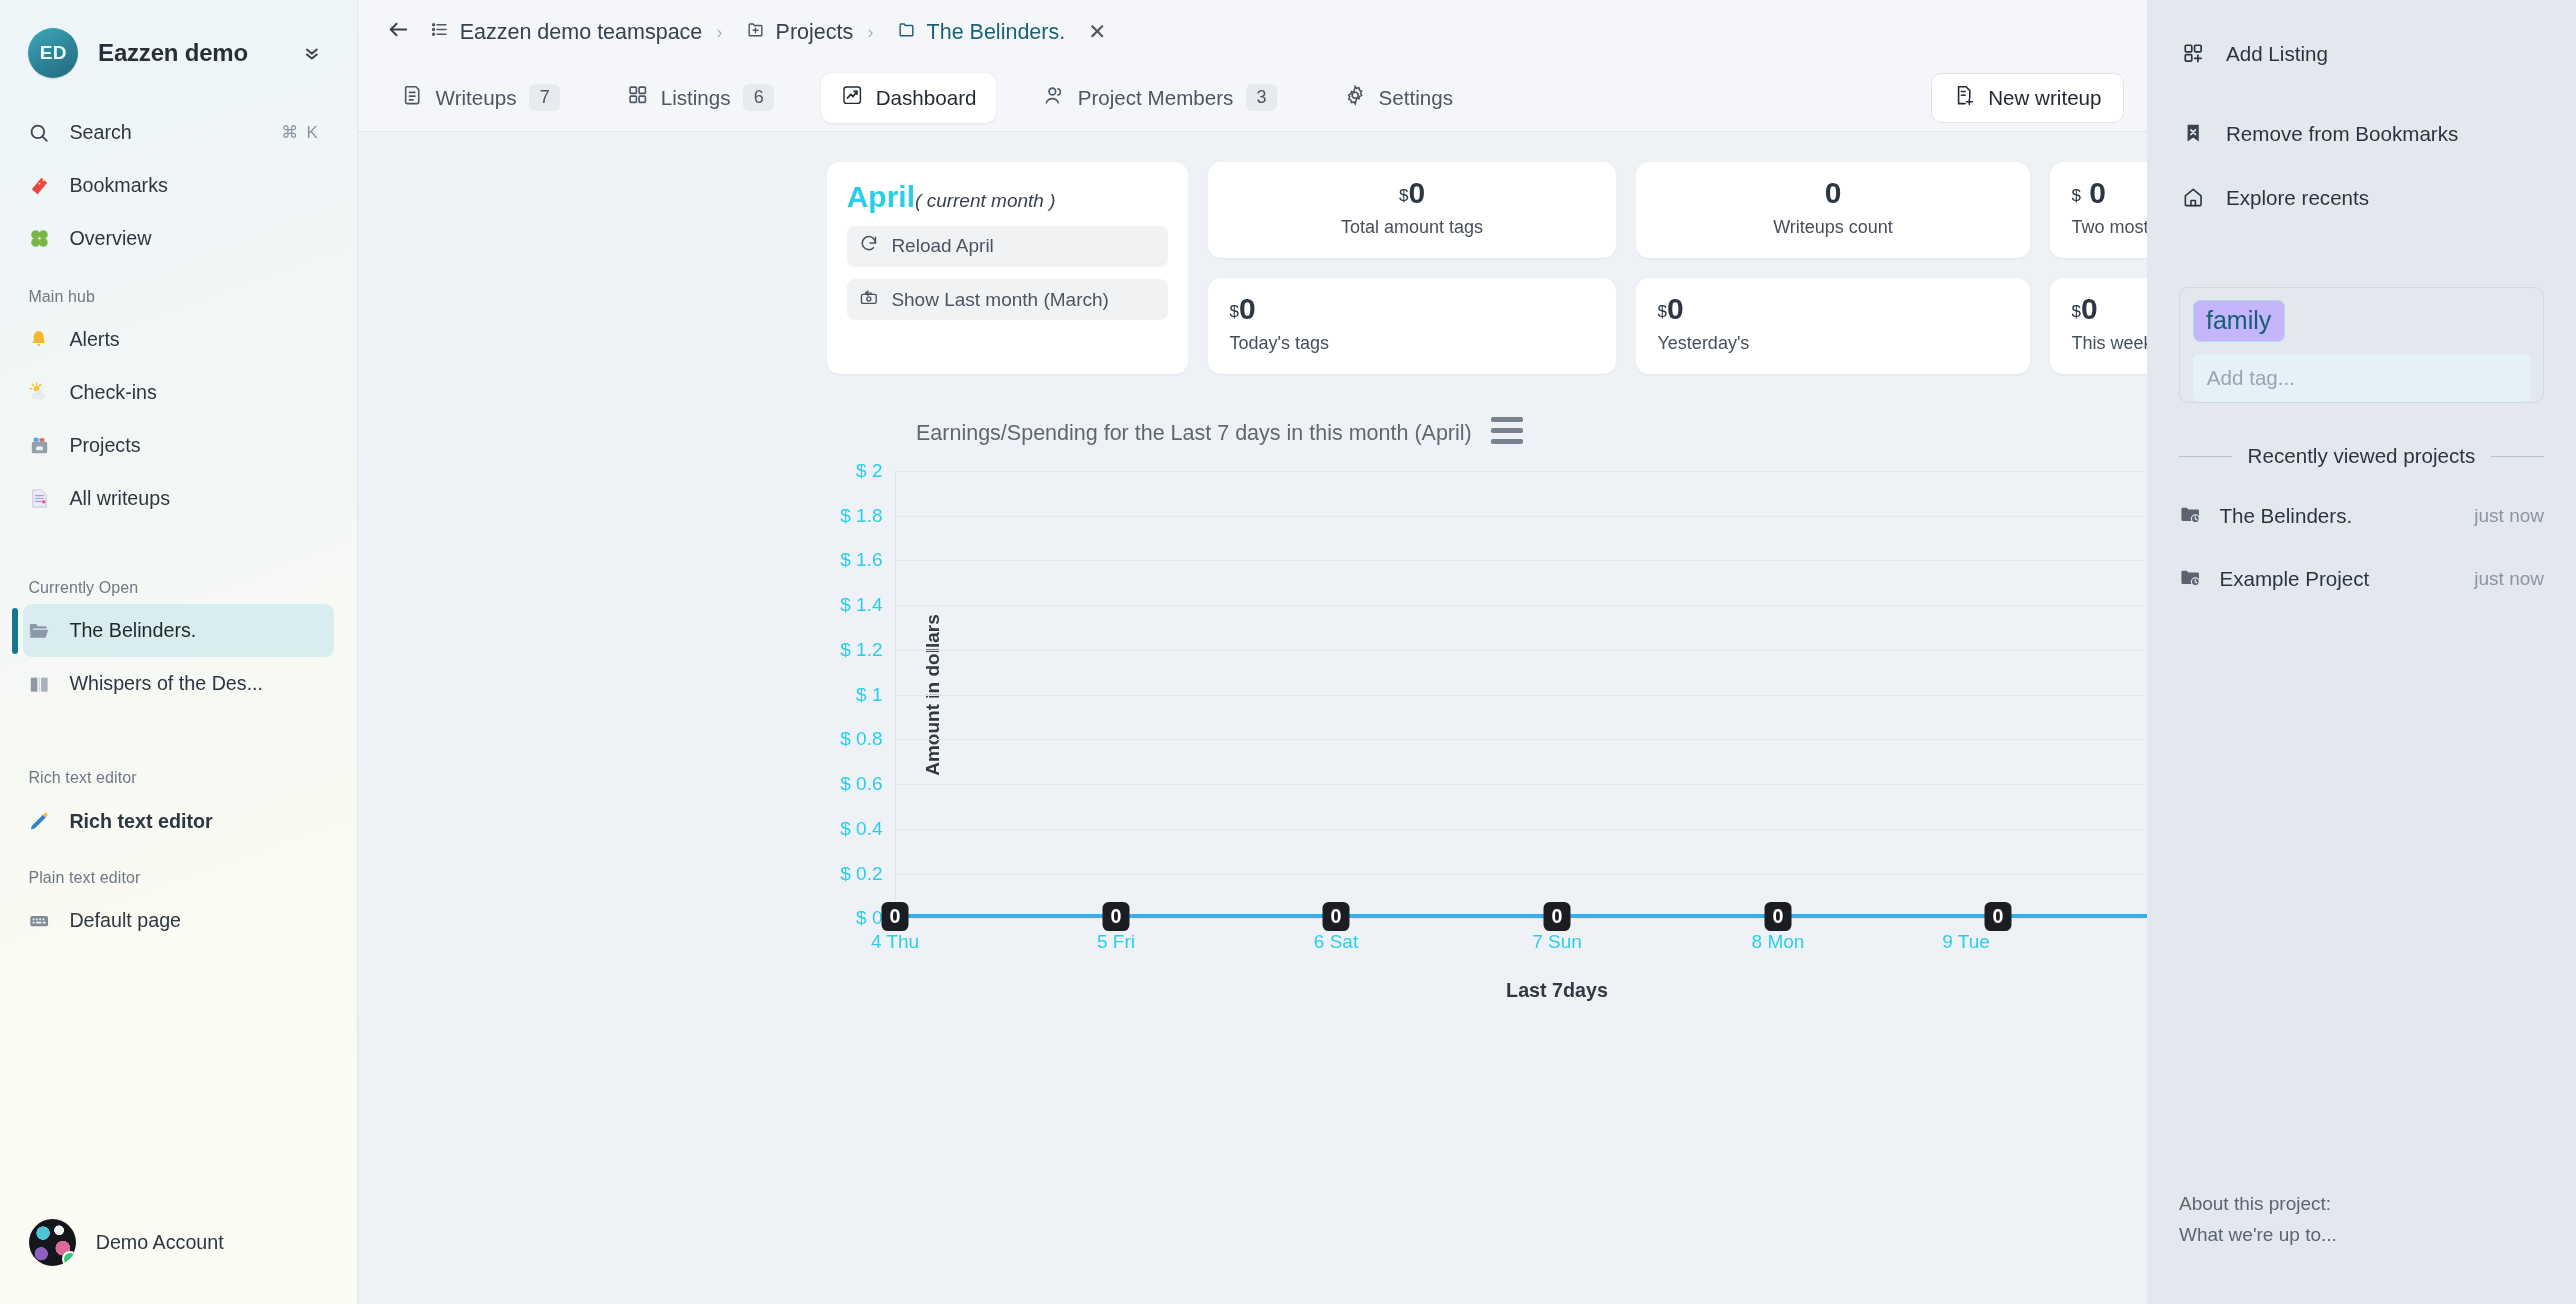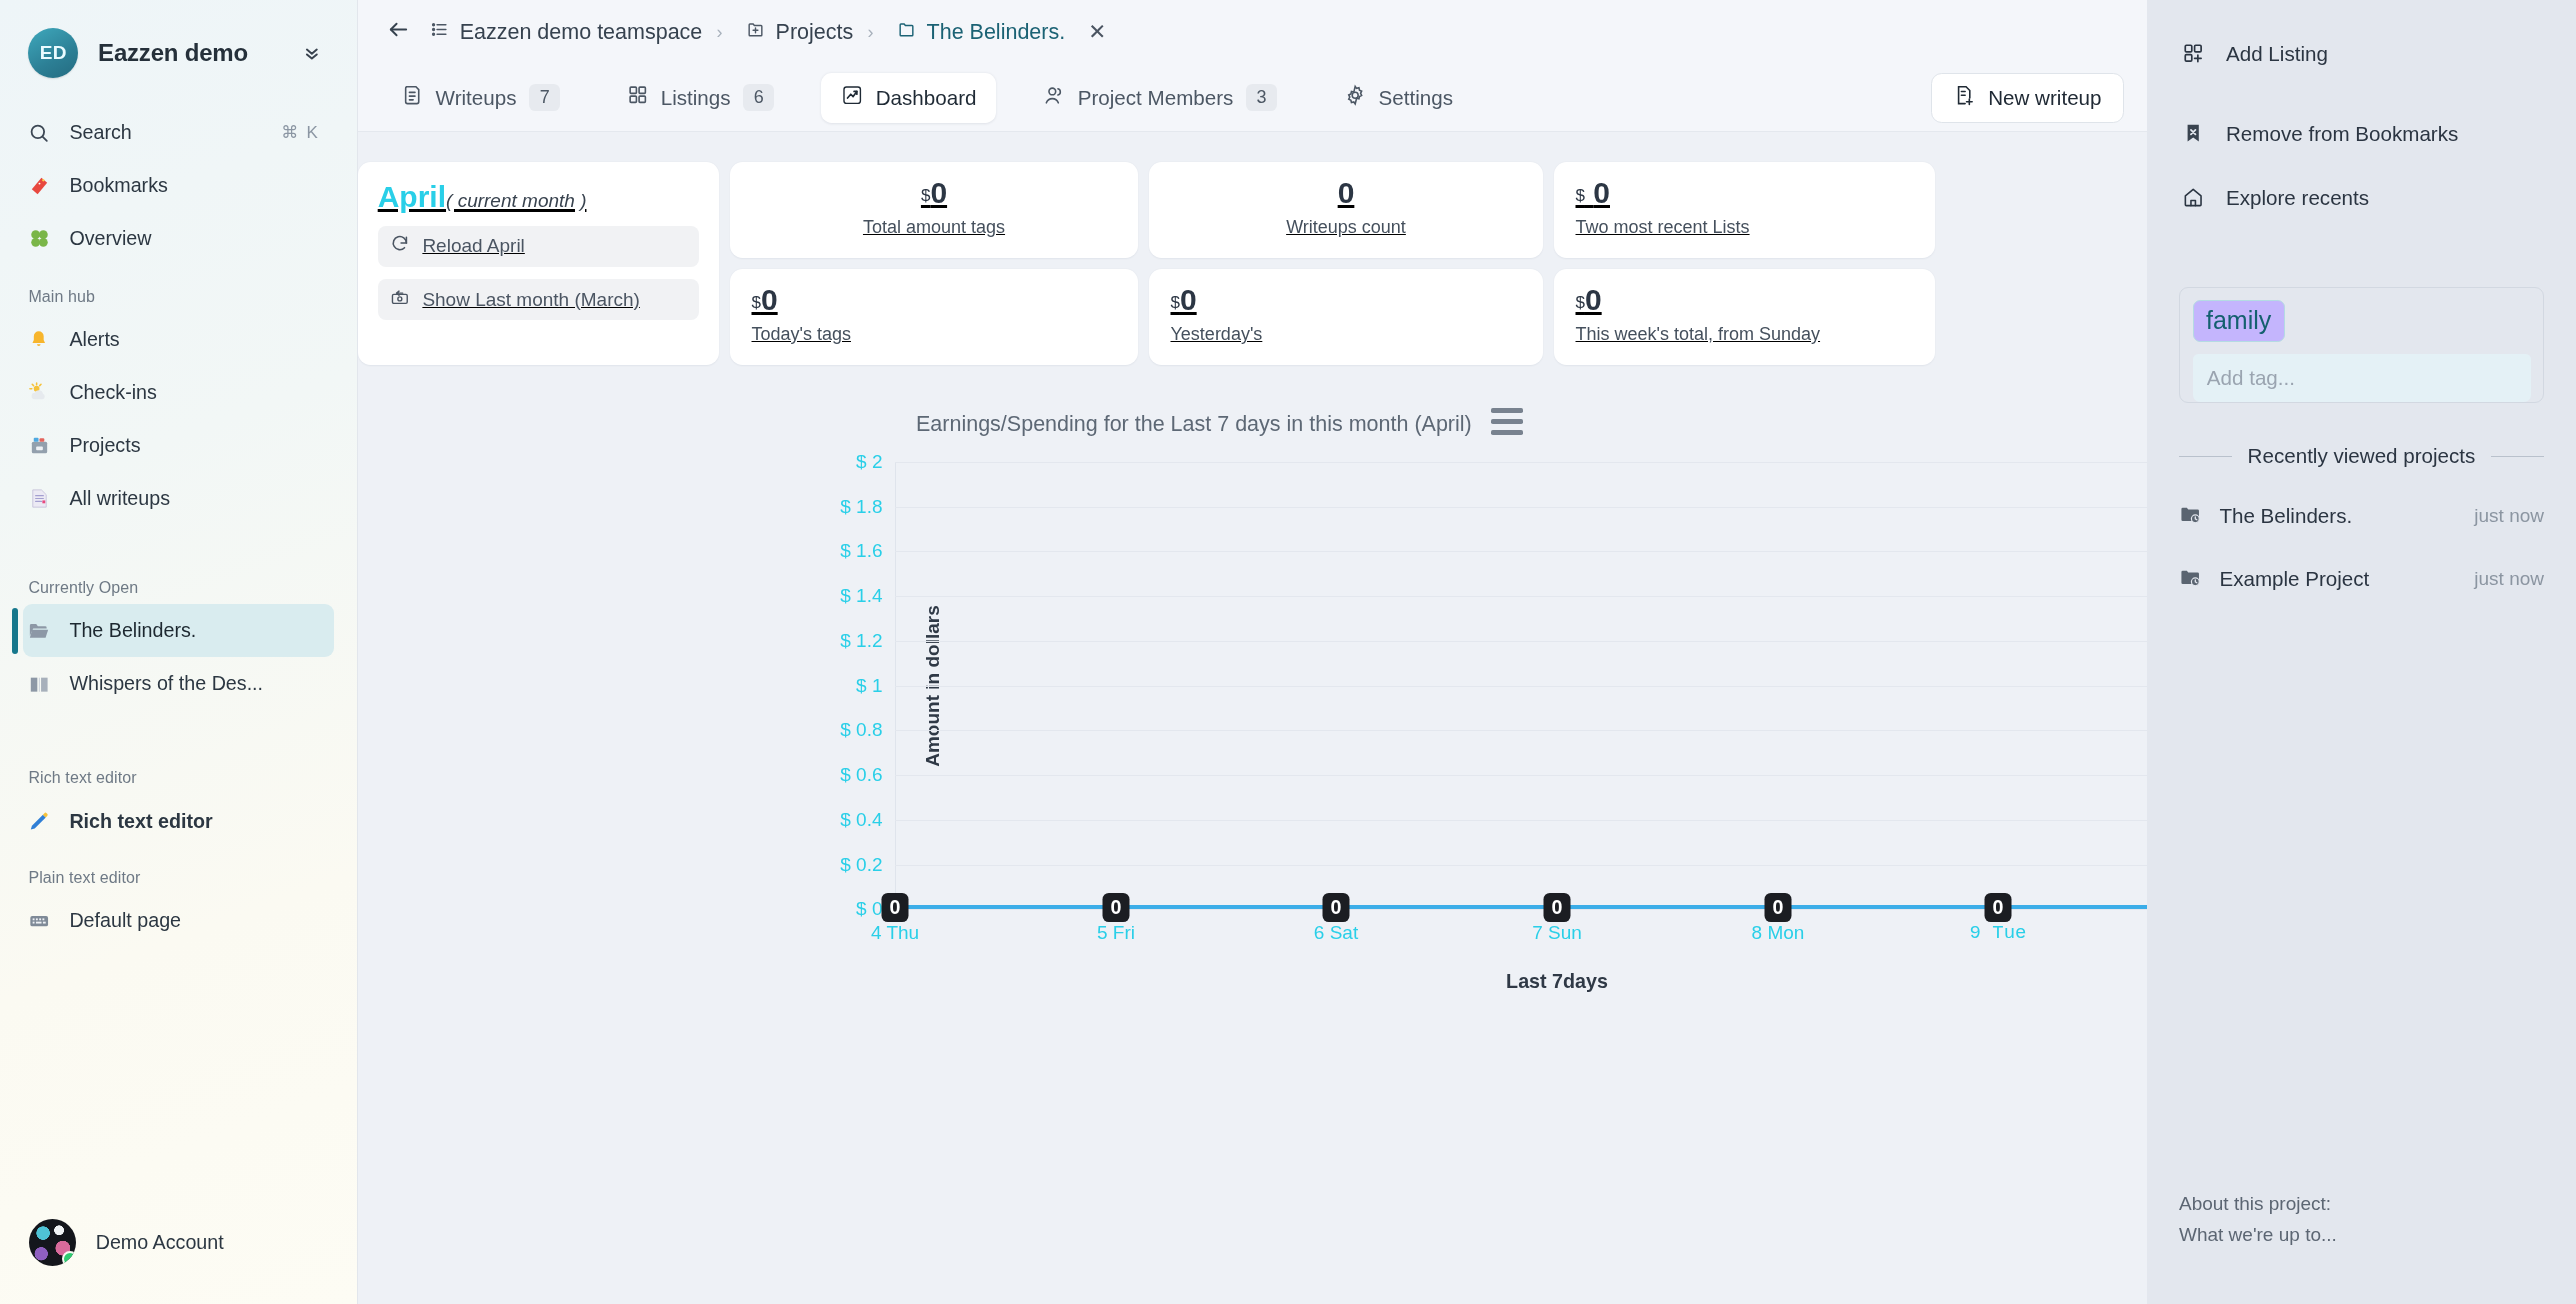--- a/index.html
+++ b/index.html
@@ -84,22 +84,22 @@
   .tab.active { background: #ffffff; color: #1f2a35; box-shadow: 0 0.9px 2.7px rgba(22,34,51,.09); }
   .tab .badge { background: #e7eaef; color: #4c5764; border-radius: 6.3px; padding: 2.7px 10.7px; font-size: 18px; }
   .newbtn { margin-left: auto; display: flex; align-items: center; gap: 12.5px; height: 50px; padding: 0 21.5px; background:#fff; border:0.9px solid #dfe4ea; border-radius: 10.7px; font-size: 20.6px; color:#202a35; cursor:pointer;}
 
   .content { flex: 1 1 auto; overflow: hidden; padding: 30px 0 0 0; }
 
   .grid {
     display: grid;
     grid-template-columns: 361px 408px 394px 381px;
     grid-template-rows: 96px 96px;
-    gap: 11px;
-    text-decoration: underline;
+    gap: 20px;
+    margin-left: 469px;
   }
   .card { background: #fff; border-radius: 12.5px; box-shadow: 0 0.9px 1.8px rgba(25,40,60,.06); padding: 16px 21.5px; }
   .card-month { grid-row: 1 / span 2; padding: 18px 19.7px; }
   .month-title { font-size: 30px; font-weight: 700; color: #29cfe8; line-height:1.1; }
   .month-title i { font-size: 19px; color: #39434f; font-weight: 400; font-style: italic; }
   .mbtn { display:flex; align-items:center; gap:12.5px; height: 41px; margin-top: 12.5px; background:#f1f2f4; border-radius: 8px; padding: 0 12.5px; font-size: 19px; color:#4b5562; cursor:pointer;}
   .card .big { font-size: 30px; font-weight: 700; color: #2c3644; line-height: 1; }
   .card .big .cur { font-size: 17px; font-weight: 400; vertical-align: 1.8px; }
   .card .cap { font-size: 18px; color: #45505d; margin-top: 9px; }
   .card.center { text-align: center; }
@@ -539,21 +539,21 @@
               <div class="pt" style="left: 662px;">0</div>
               <div class="pt" style="left: 883px;">0</div>
               <div class="pt" style="left: 1103px;">0</div>
             </div>
           <div id="xticks">
               <div class="xtick" style="left: 0px;">4 Thu</div>
               <div class="xtick" style="left: 221px;">5 Fri</div>
               <div class="xtick" style="left: 441px;">6 Sat</div>
               <div class="xtick" style="left: 662px;">7 Sun</div>
               <div class="xtick" style="left: 883px;">8 Mon</div>
-              <div class="xtick" style="left: 1103px; font-family: Liberation Mono, monospace;">9 Tue</div>
+              <div class="xtick" style="left: 1071px;">9 Tue</div>
             </div>
           <div class="xlab">Last 7days</div>
         </div>
       </div>
     </div>
   </section>
 
   <aside class="right">
 
     <div class="r-item" style="margin-top:21.5px">

